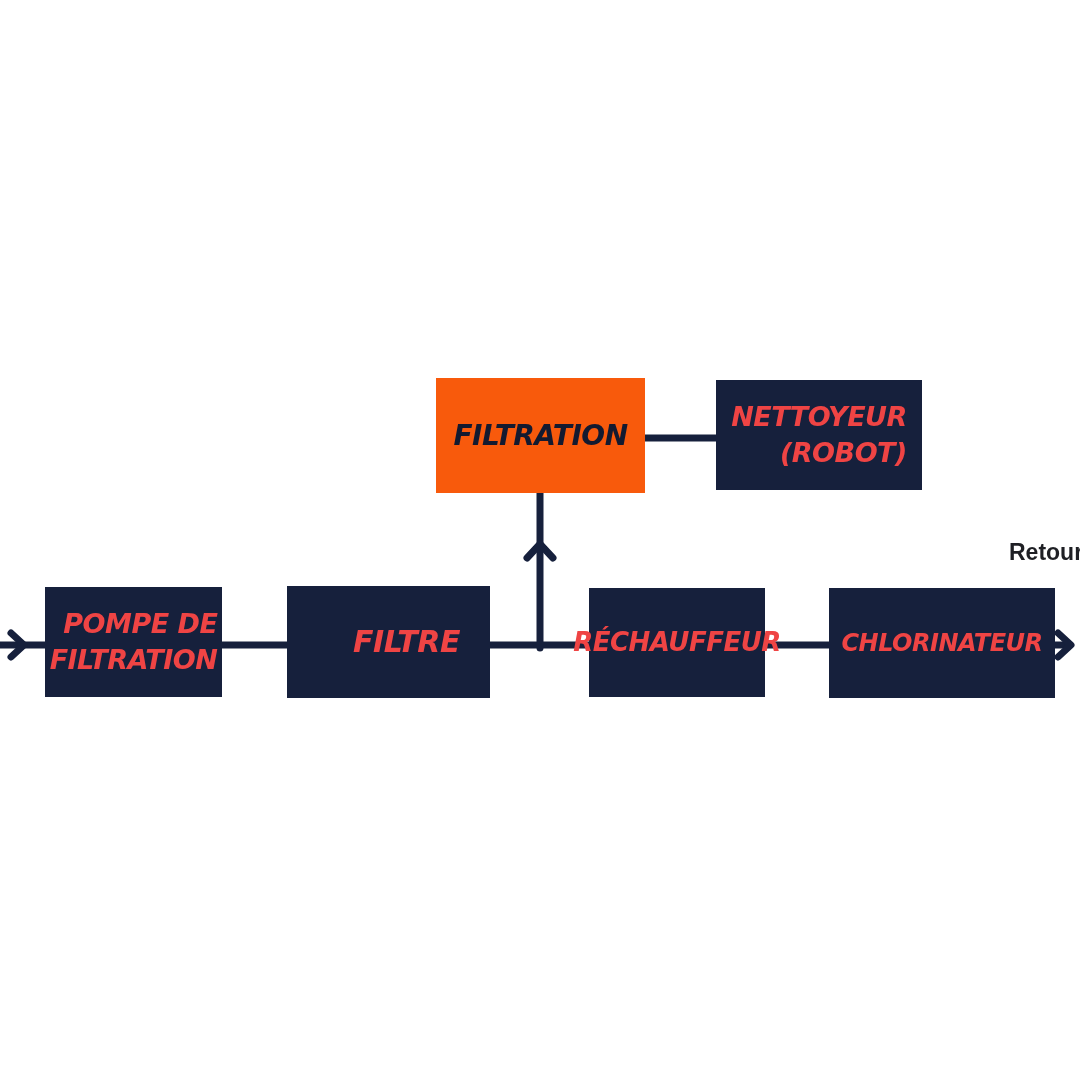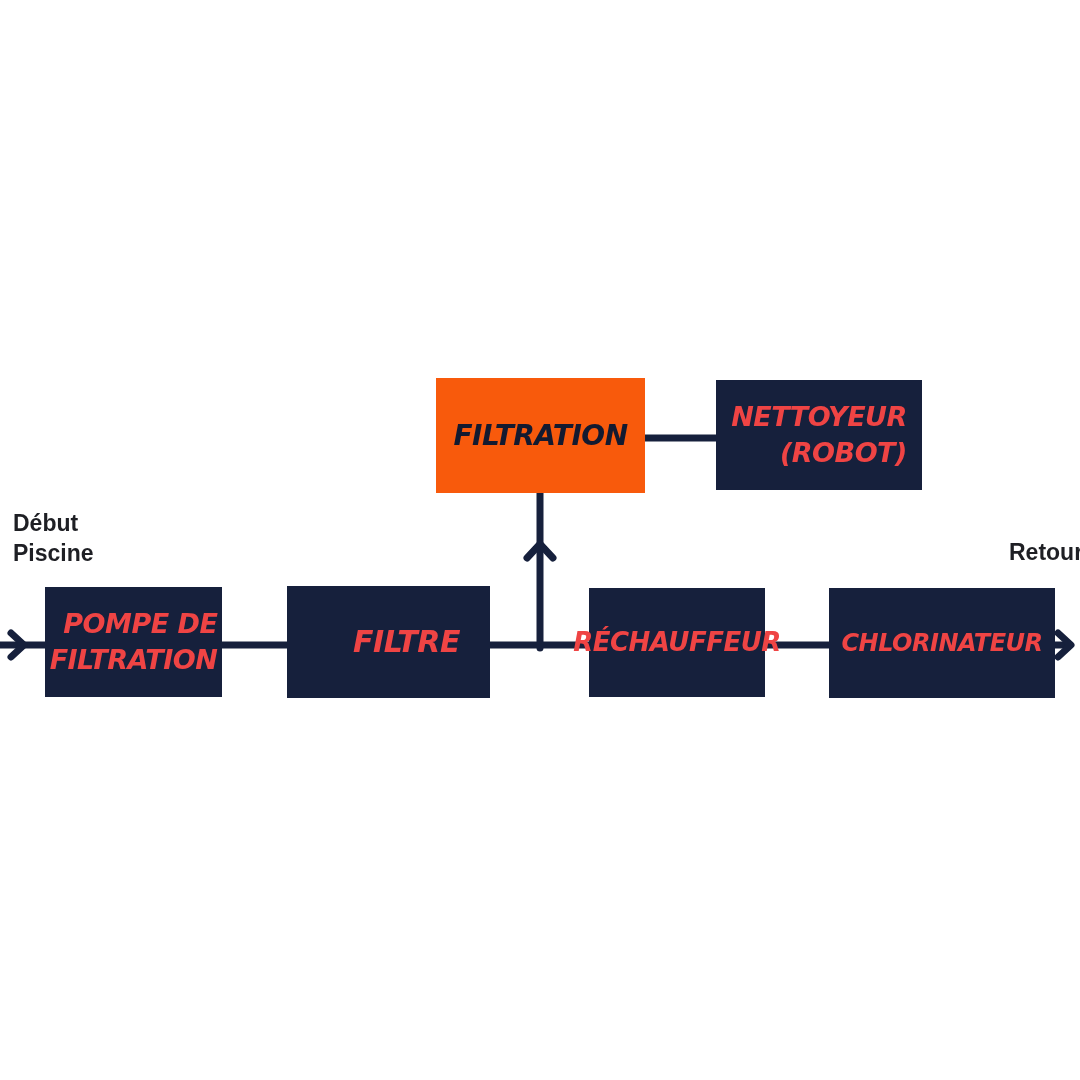--- a/index.html
+++ b/index.html
@@ -81,22 +81,20 @@
 
     <polyline points="1058,633 1071,645 1058,657" stroke-linecap="round" stroke-linejoin="round"></polyline>
 
     <line x1="540" y1="493" x2="540" y2="648" stroke-linecap="round"></line>
 
     <polyline points="527,558 540,544 553,558" stroke-linecap="round" stroke-linejoin="round"></polyline>
 
     <line x1="645" y1="438" x2="716" y2="438"></line>
   </svg>
 
-  <div class="flow-label flow-label--start">Début
-Piscine</div>
 
   <div class="flow-label flow-label--return">Retour</div>
 
   <div class="node node--orange node--surpresseur">
     <span class="node-label">FILTRATION</span>
   </div>
 
   <div class="node node--navy node--nettoyeur">
     <span class="node-label">NETTOYEUR
 (ROBOT)</span>

